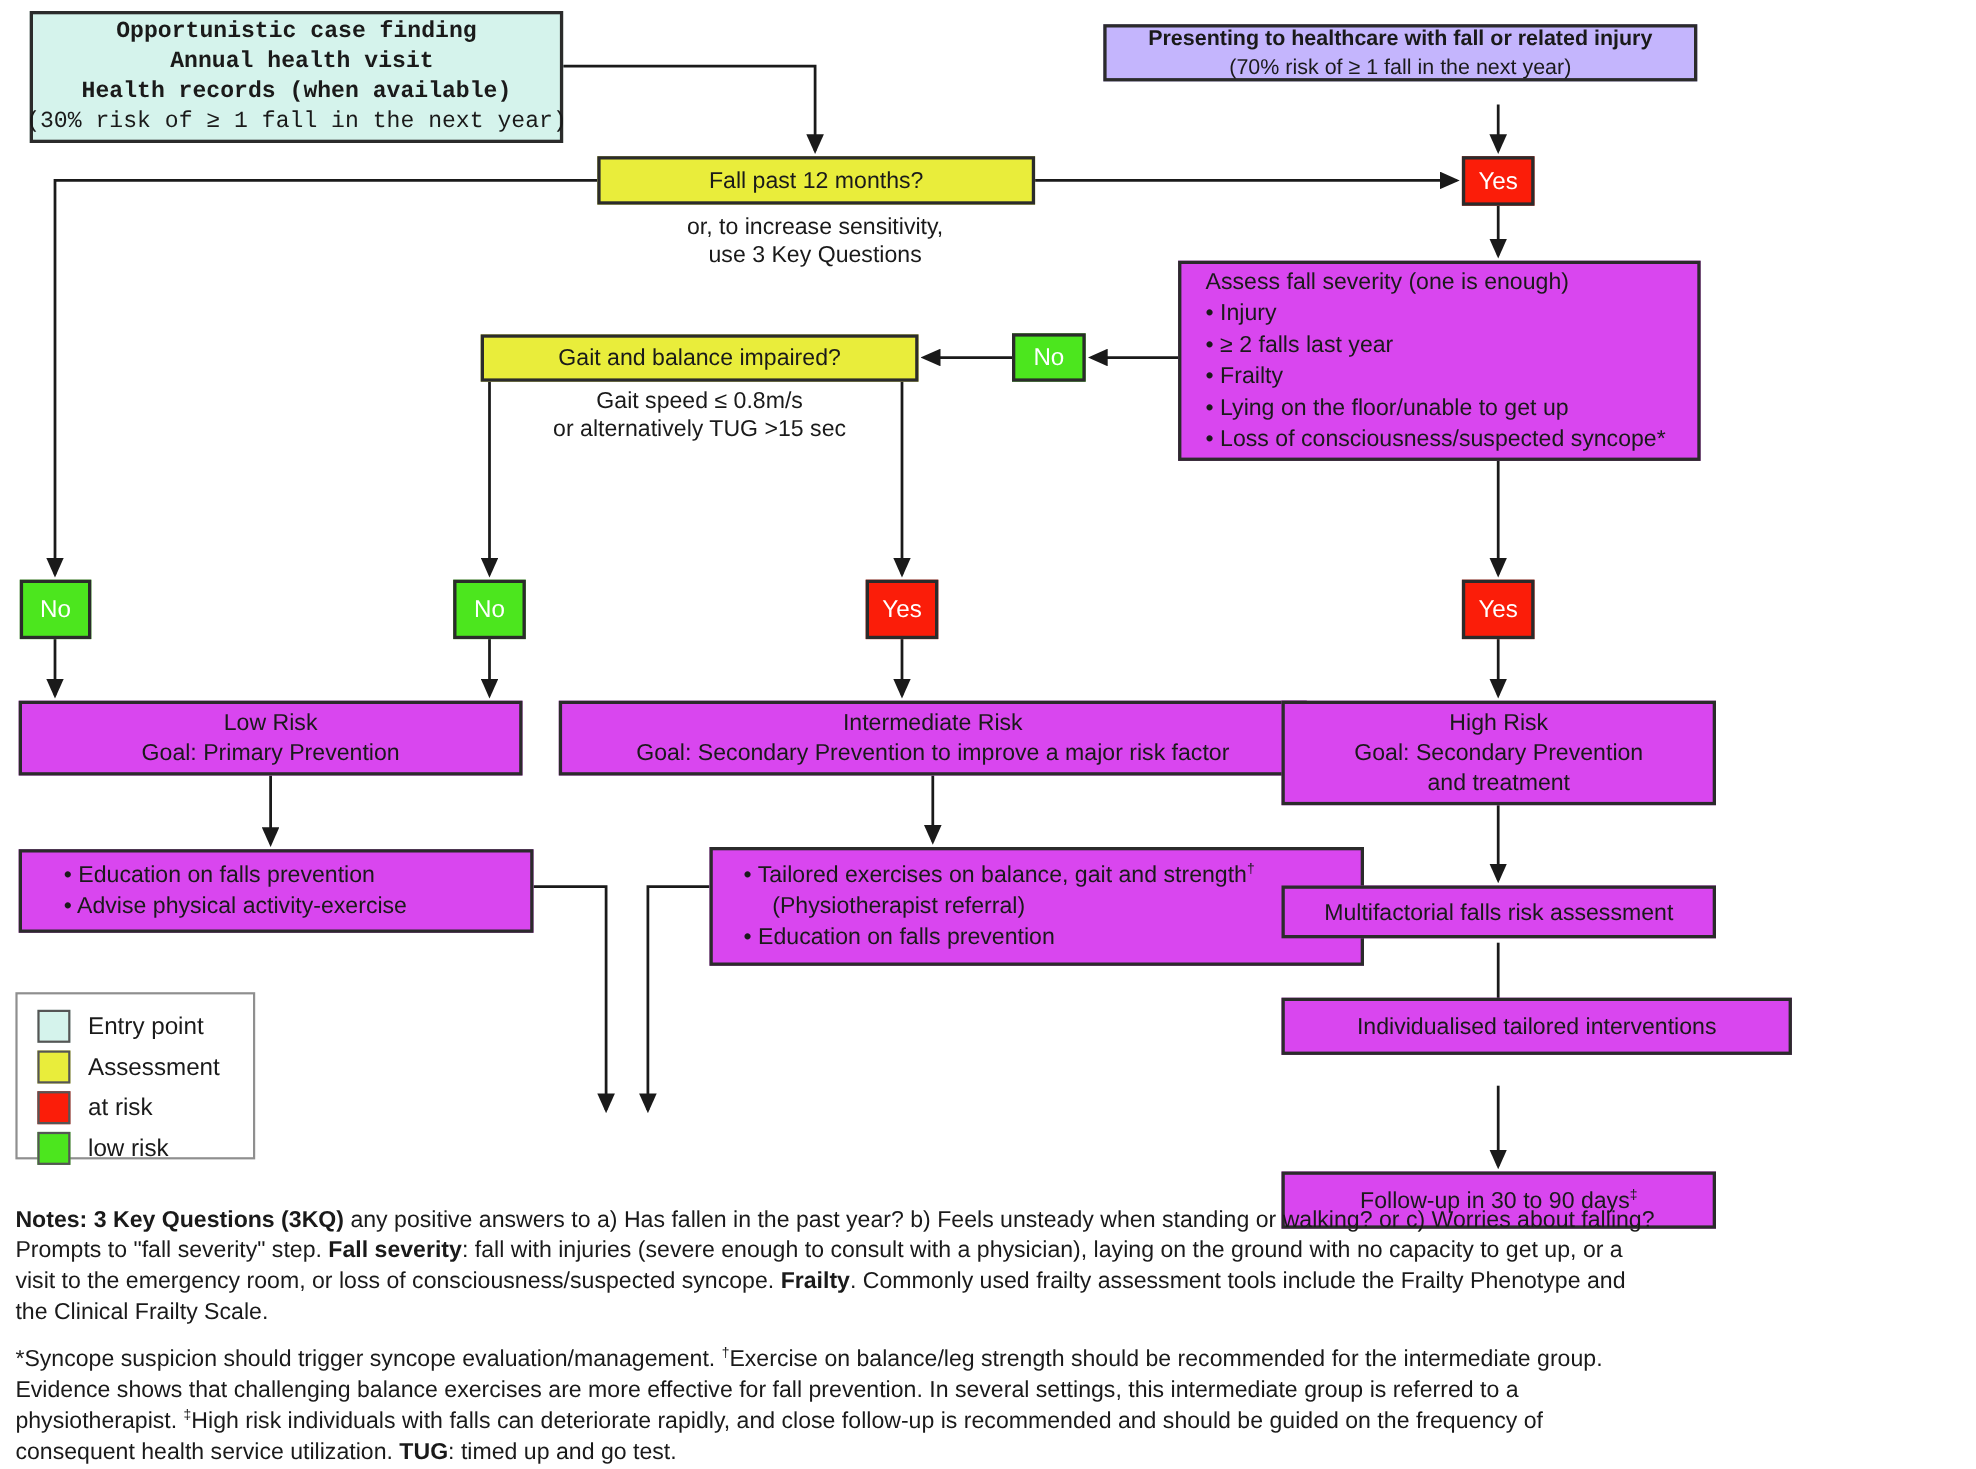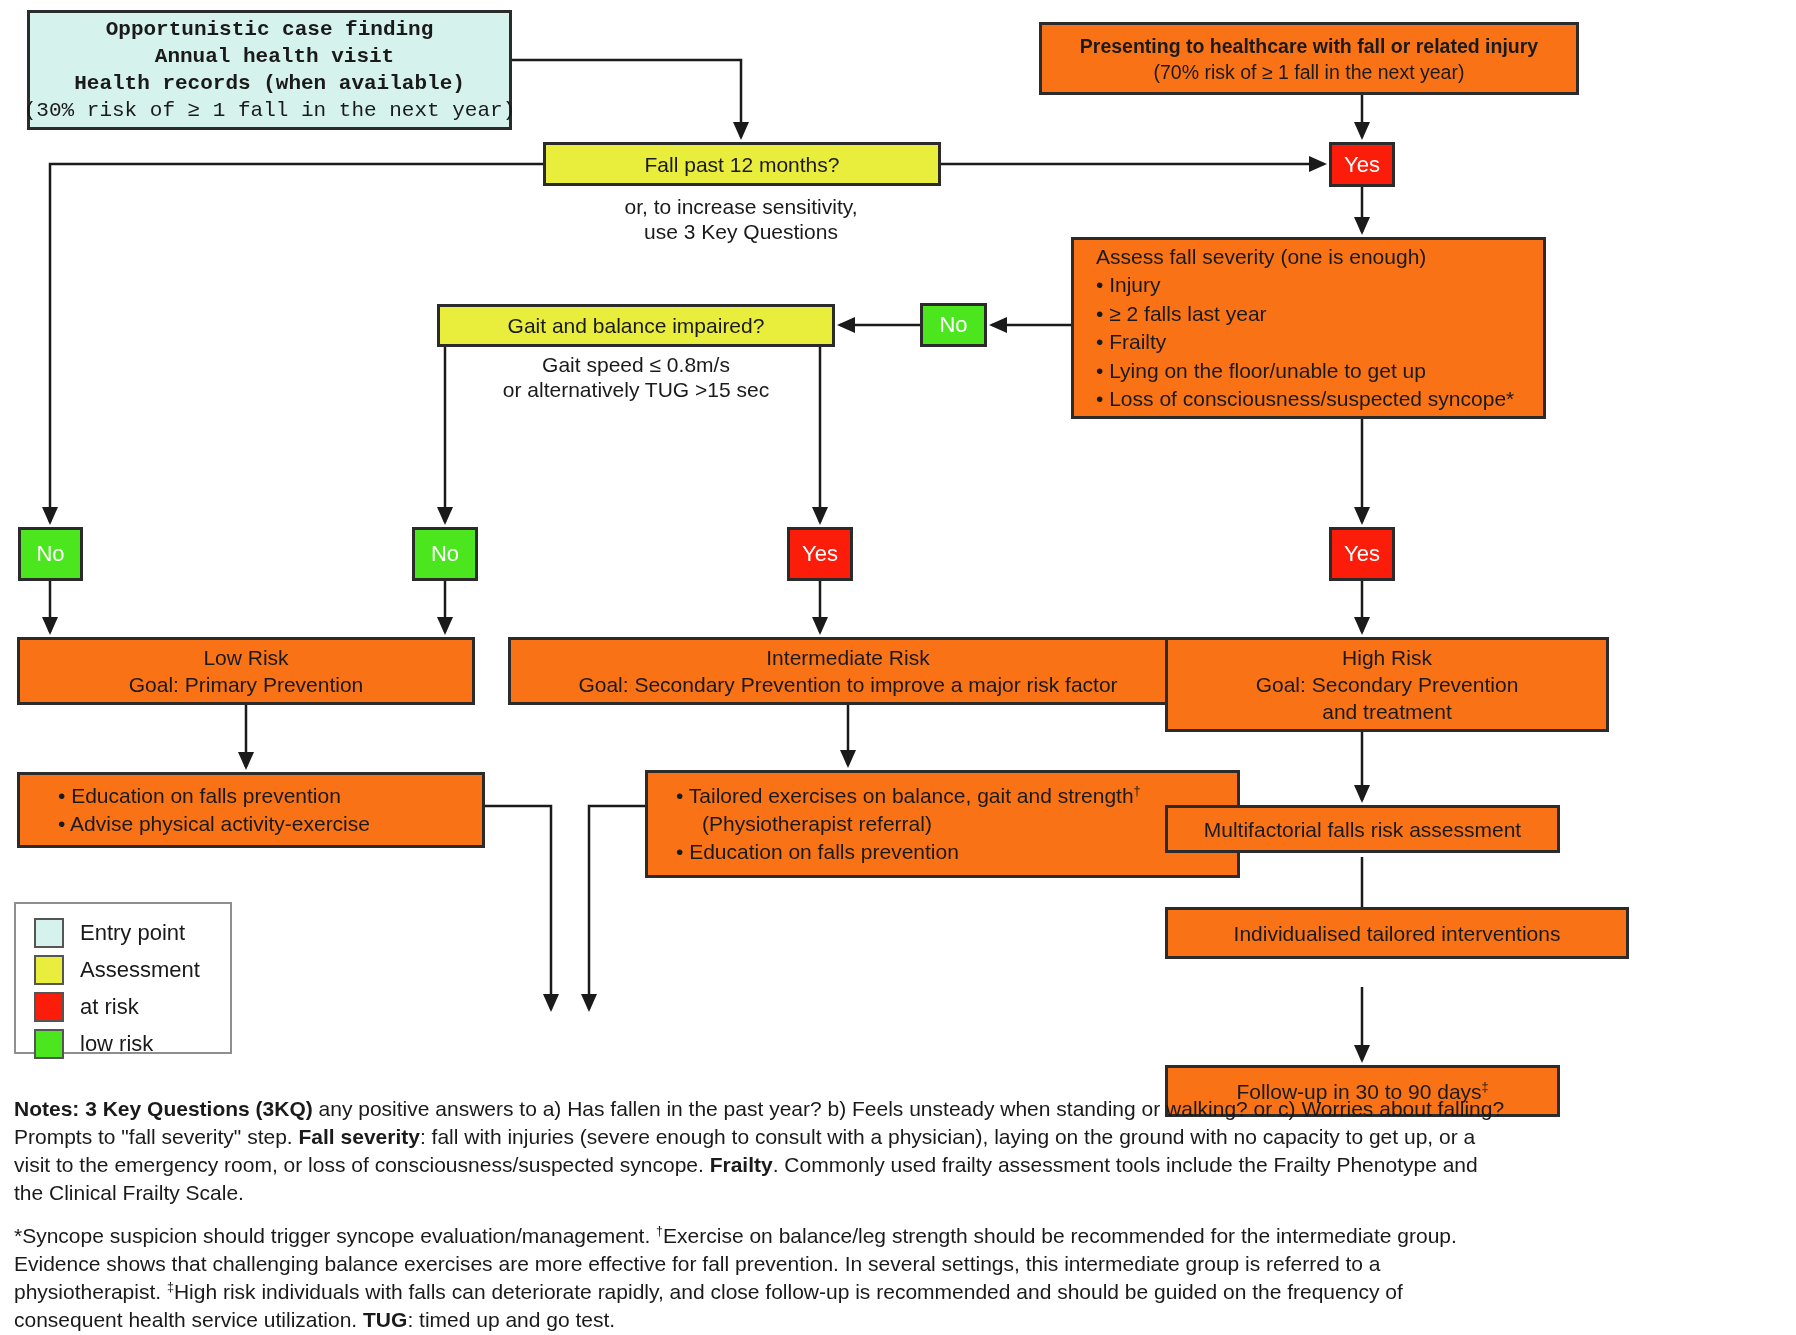--- a/index.html
+++ b/index.html
@@ -1,19 +1,19 @@
 <!DOCTYPE html>
 <html><head>
 <meta charset="utf-8">
 <style>
   html,body{margin:0;padding:0;background:#fff;}
   #canvas{position:relative;width:1796px;height:1335px;background:#fff;overflow:hidden;
           font-family:"Liberation Sans",sans-serif;color:#1a1a1a;}
   #wires{position:absolute;left:0;top:0;z-index:1;}
-  .box{position:absolute;z-index:2;box-sizing:border-box;border:3px solid #2b2b2b;background:#f97316;
+  .box{position:absolute;z-index:2;box-sizing:border-box;border:3px solid #2b2b2b;background:#d946ef;
        display:flex;align-items:center;justify-content:center;text-align:center;
        font-size:21px;line-height:27px;white-space:nowrap;}
   .box.left{justify-content:flex-start;text-align:left;}
   .tag{position:absolute;z-index:2;box-sizing:border-box;border:3px solid #2b2b2b;color:#fff;
        display:flex;align-items:center;justify-content:center;font-size:22px;}
   .note{position:absolute;z-index:2;text-align:center;font-size:21px;line-height:25px;white-space:nowrap;}
   .legend{position:absolute;z-index:2;box-sizing:border-box;border:2px solid #8f8f8f;background:#fff;
           padding:12px 0 0 18px;}
   .legend-row{display:flex;align-items:center;height:34px;margin-bottom:3px;}
   .swatch{width:30px;height:30px;border:2px solid #555;box-sizing:border-box;margin-right:16px;flex:0 0 auto;}
@@ -54,21 +54,21 @@
       <polyline points="1362,857 1362,930" marker-end="url(#arr)"></polyline>
       <polyline points="1362,987 1362,1060" marker-end="url(#arr)"></polyline>
       <polyline points="485,806 551,806 551,1009" marker-end="url(#arr)"></polyline>
       <polyline points="645,806 589,806 589,1009" marker-end="url(#arr)"></polyline>
     </g>
   </svg>
 
   <div class="box" style="left: 27px; top: 10px; width: 485px; height: 120px; background-color: rgb(213, 243, 236); font-family: Liberation Mono, monospace;">
       <div><span style="font-weight: bold;">Opportunistic case finding</span><br><span style="font-weight: bold; margin-left: 10px;">Annual health visit</span><br><span style="font-weight: bold;">Health records (when available)</span><br><span>(30% risk of ≥ 1 fall in the next year)</span></div>
     </div>
-  <div class="box" style="left: 1039px; top: 22px; width: 540px; height: 73px; font-size: 19.5px; line-height: 26px; background-color: #f97316;">
+  <div class="box" style="left: 1003px; top: 22px; width: 540px; height: 52px; font-size: 19.5px; line-height: 26px; background-color: #c4b5fd;">
       <div><span style="font-weight: bold;">Presenting to healthcare with fall or related injury</span><br><span>(70% risk of ≥ 1 fall in the next year)</span></div>
     </div>
 
   <div class="box" style="left: 543px; top: 142px; width: 398px; height: 44px; background-color: rgb(233, 237, 59);">Fall past 12 months?</div>
   <div class="note" style="left:491px;top:194px;width:500px;">
       <div>or, to increase sensitivity,<br>use 3 Key Questions</div>
     </div>
 
   <div class="tag" style="left: 1329px; top: 142px; width: 66px; height: 45px; background-color: rgb(251, 29, 9);">Yes</div>
 
@@ -87,21 +87,21 @@
   <div class="tag" style="left: 412px; top: 527px; width: 66px; height: 54px; background-color: rgb(76, 230, 30);">No</div>
   <div class="tag" style="left: 787px; top: 527px; width: 66px; height: 54px; background-color: rgb(251, 29, 9);">Yes</div>
   <div class="tag" style="left: 1329px; top: 527px; width: 66px; height: 54px; background-color: rgb(251, 29, 9);">Yes</div>
 
   <div class="box" style="left:17px;top:637px;width:458px;height:68px;">
       <div>Low Risk<br>Goal: Primary Prevention</div>
     </div>
   <div class="box" style="left:508px;top:637px;width:680px;height:68px;">
       <div>Intermediate Risk<br>Goal: Secondary Prevention to improve a major risk factor</div>
     </div>
-  <div class="box" style="left:1165px;top:637px;width:444px;height:95px;text-align:center;">
+  <div class="box" style="left:1165px;top:637px;width:395px;height:95px;text-align:center;">
       <div>High Risk<br>Goal: Secondary Prevention<br>and treatment</div>
     </div>
 
   <div class="box left" style="left:17px;top:772px;width:468px;height:76px;padding-left:38px;line-height:28px;">
       <div>• Education on falls prevention<br>• Advise physical activity-exercise</div>
     </div>
   <div class="box left" style="left:645px;top:770px;width:595px;height:108px;padding-left:28px;line-height:28px;">
       <div><span>• Tailored exercises on balance, gait and strength</span><sup>†</sup><br><span class="ind">(Physiotherapist referral)</span><br><span>• Education on falls prevention</span></div>
     </div>
 

